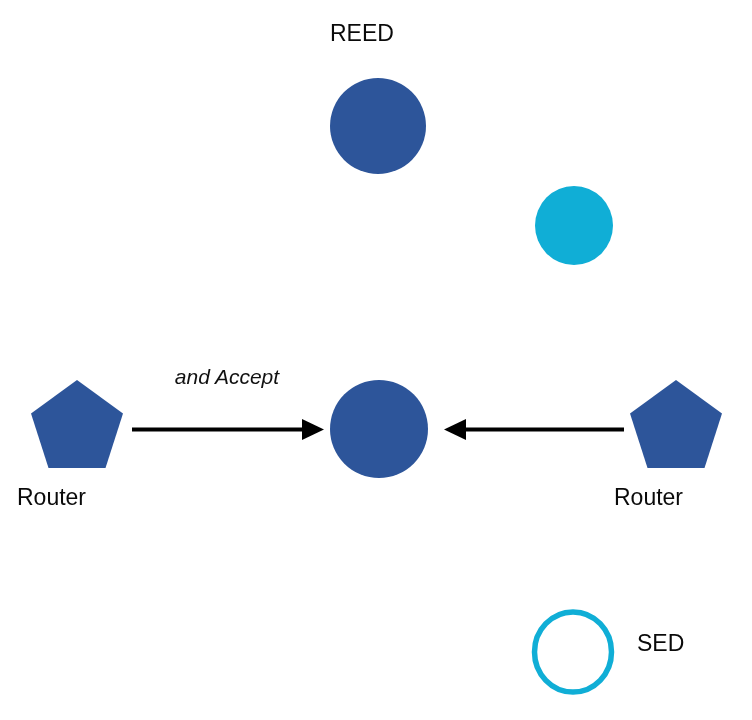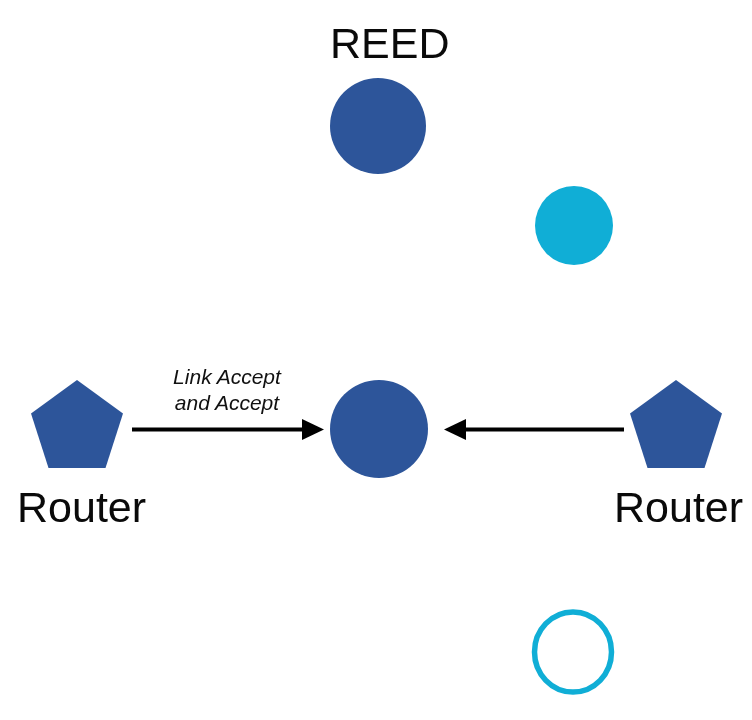--- a/index.html
+++ b/index.html
@@ -14,21 +14,21 @@
     position: relative;
     width: 752px;
     height: 720px;
     background: #ffffff;
     overflow: hidden;
   }
   .node-label {
     position: absolute;
     color: #0a0a0a;
     font-family: "Liberation Sans", sans-serif;
-    font-size: 43px;
+    font-size: 23px;
     font-weight: 400;
     line-height: 1;
     white-space: nowrap;
   }
   .edge-label {
     position: absolute;
     color: #111111;
     font-family: "Liberation Sans", sans-serif;
     font-style: italic;
     font-size: 21px;
@@ -57,21 +57,20 @@
   </svg>
 
 
   <svg class="shape-svg" style="left:31px; top:380px;" width="92" height="88" viewBox="0 0 92 88">
     <polygon points="46,0 92,33.5 74.5,88 17.5,88 0,33.5" fill="#2d559a"></polygon>
   </svg>
 
   <div class="node-label" style="left:17px; top:486px;">Router</div>
 
   <div class="edge-label" style="left:152px; top:364px; width:150px;">
-    <div>Link Accept</div>
     <div>and Accept</div>
   </div>
 
   <svg class="shape-svg" style="left:130px; top:415px;" width="200" height="30" viewBox="0 0 200 30">
     <line x1="2" y1="14.5" x2="178" y2="14.5" stroke="#000000" stroke-width="4"></line>
     <polygon points="194,14.5 172,4 172,25" fill="#000000"></polygon>
   </svg>
 
   <svg class="shape-svg" style="left:330px; top:380px;" width="98" height="98" viewBox="0 0 98 98">
     <circle cx="49" cy="49" r="49" fill="#2d559a"></circle>
@@ -85,14 +84,15 @@
   <svg class="shape-svg" style="left:630px; top:380px;" width="92" height="88" viewBox="0 0 92 88">
     <polygon points="46,0 92,33.5 74.5,88 17.5,88 0,33.5" fill="#2d559a"></polygon>
   </svg>
 
   <div class="node-label" style="left:614px; top:486px;">Router</div>
 
   <svg class="shape-svg" style="left:531px; top:609px;" width="84" height="86" viewBox="0 0 84 86">
     <ellipse cx="42" cy="43" rx="38.5" ry="40" fill="#ffffff" stroke="#10aed6" stroke-width="5.5"></ellipse>
   </svg>
 
+  <div class="node-label" style="left:637px; top:632px;">SED</div>
 
 </div>
 
 </body></html>

